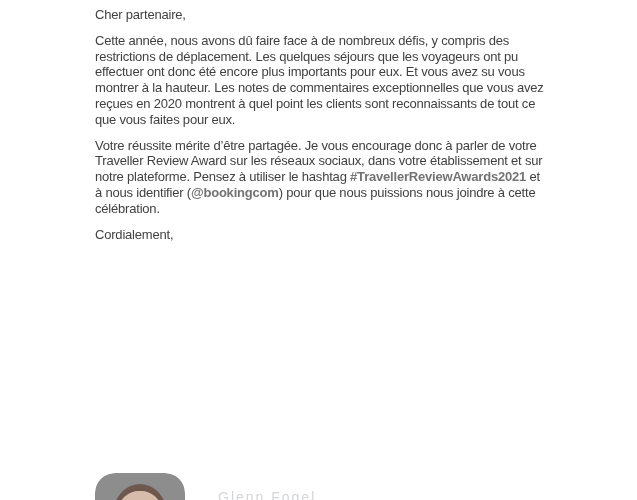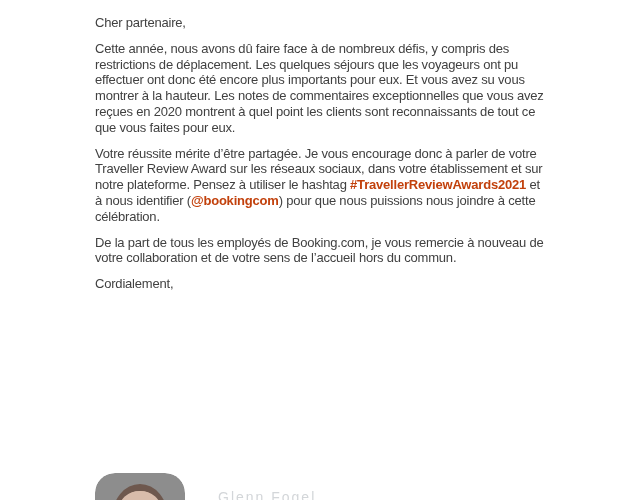--- a/index.html
+++ b/index.html
@@ -10,35 +10,35 @@
   }
   body {
     width: 637px;
     height: 500px;
     overflow: hidden;
     position: relative;
     font-family: "Liberation Sans", "DejaVu Sans", sans-serif;
   }
   .letter {
     position: absolute;
-    top: 15px;
+    top: 7px;
     left: 95px;
     width: 452px;
     color: #414141;
   }
   .letter p {
     margin: 0 0 10px 0;
     font-size: 13px;
     line-height: 15.8px;
     letter-spacing: -0.2px;
     color: #414141;
   }
   .letter p .tag {
     font-weight: 700;
-    color: #c2410c;
+    color: #737373;
   }
   .signature-row {
     position: absolute;
     left: 95px;
     top: 473px;
     display: flex;
     align-items: flex-start;
   }
   .avatar {
     width: 90px;
@@ -57,21 +57,20 @@
     white-space: nowrap;
   }
 </style>
 </head>
 <body>
 
 <div class="letter">
   <p>Cher partenaire,</p>
   <p>Cette année, nous avons dû faire face à de nombreux défis, y compris des restrictions de déplacement. Les quelques séjours que les voyageurs ont pu effectuer ont donc été encore plus importants pour eux. Et vous avez su vous montrer à la hauteur. Les notes de commentaires exceptionnelles que vous avez reçues en 2020 montrent à quel point les clients sont reconnaissants de tout ce que vous faites pour eux.</p>
   <p><span>Votre réussite mérite d’être partagée. Je vous encourage donc à parler de votre Traveller Review Award sur les réseaux sociaux, dans votre établissement et sur notre plateforme. Pensez à utiliser le hashtag </span><span class="tag">#TravellerReviewAwards2021</span><span> et à nous identifier (</span><span class="tag">@bookingcom</span><span>) pour que nous puissions nous joindre à cette célébration.</span></p>
-  <p>De la part de tous les employés de Booking.com, je vous remercie à nouveau de votre collaboration et de votre sens de l’accueil hors du commun.</p>
   <p>Cordialement,</p>
 </div>
 
 <div class="signature-row">
   <div class="avatar">
     <svg width="90" height="90" viewBox="0 0 90 90" xmlns="http://www.w3.org/2000/svg">
       <rect x="0" y="0" width="90" height="90" rx="20" fill="#8d8d8d"></rect>
 
       <ellipse cx="45" cy="45" rx="28" ry="34" fill="#6e584e"></ellipse>
 

